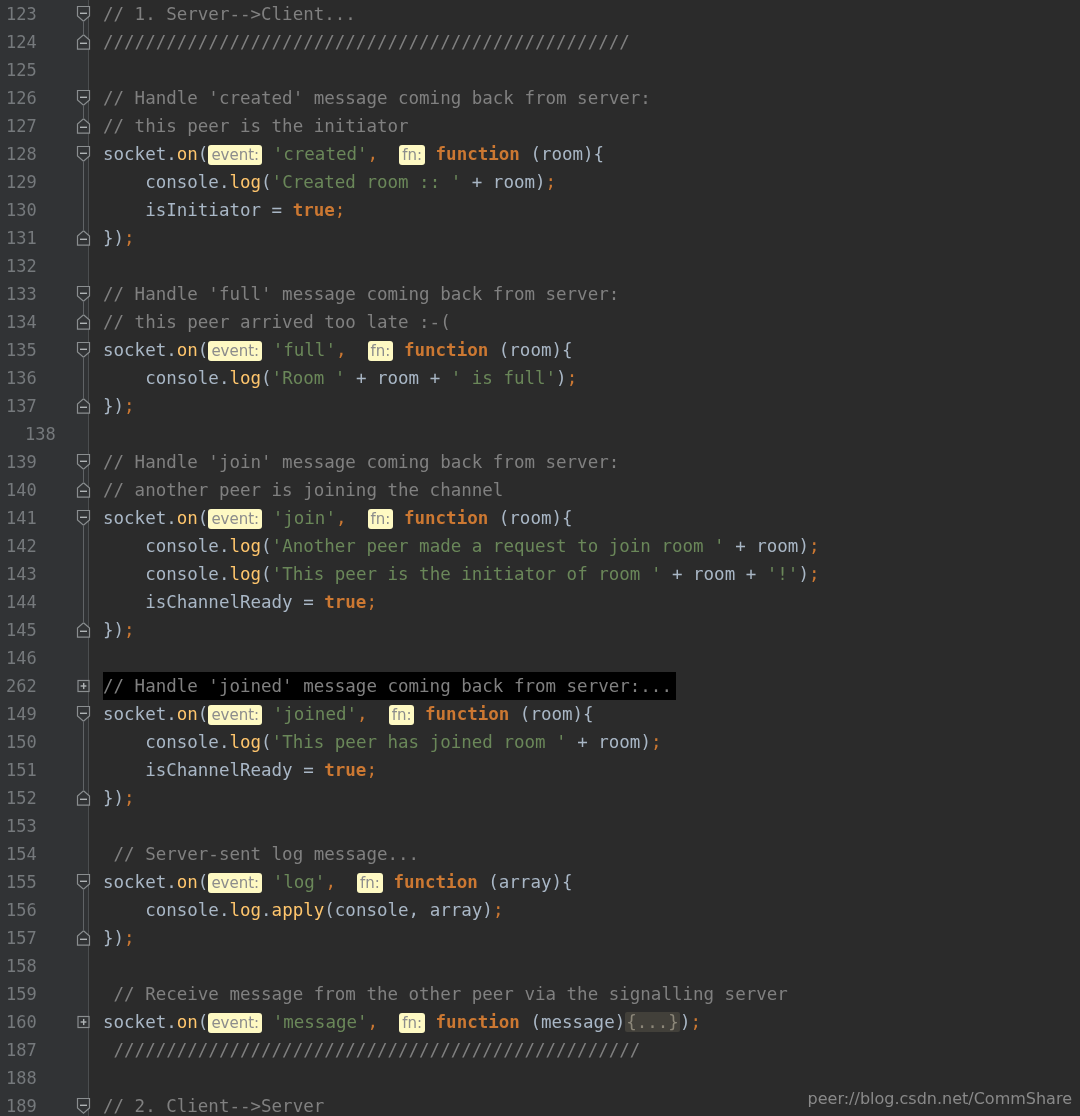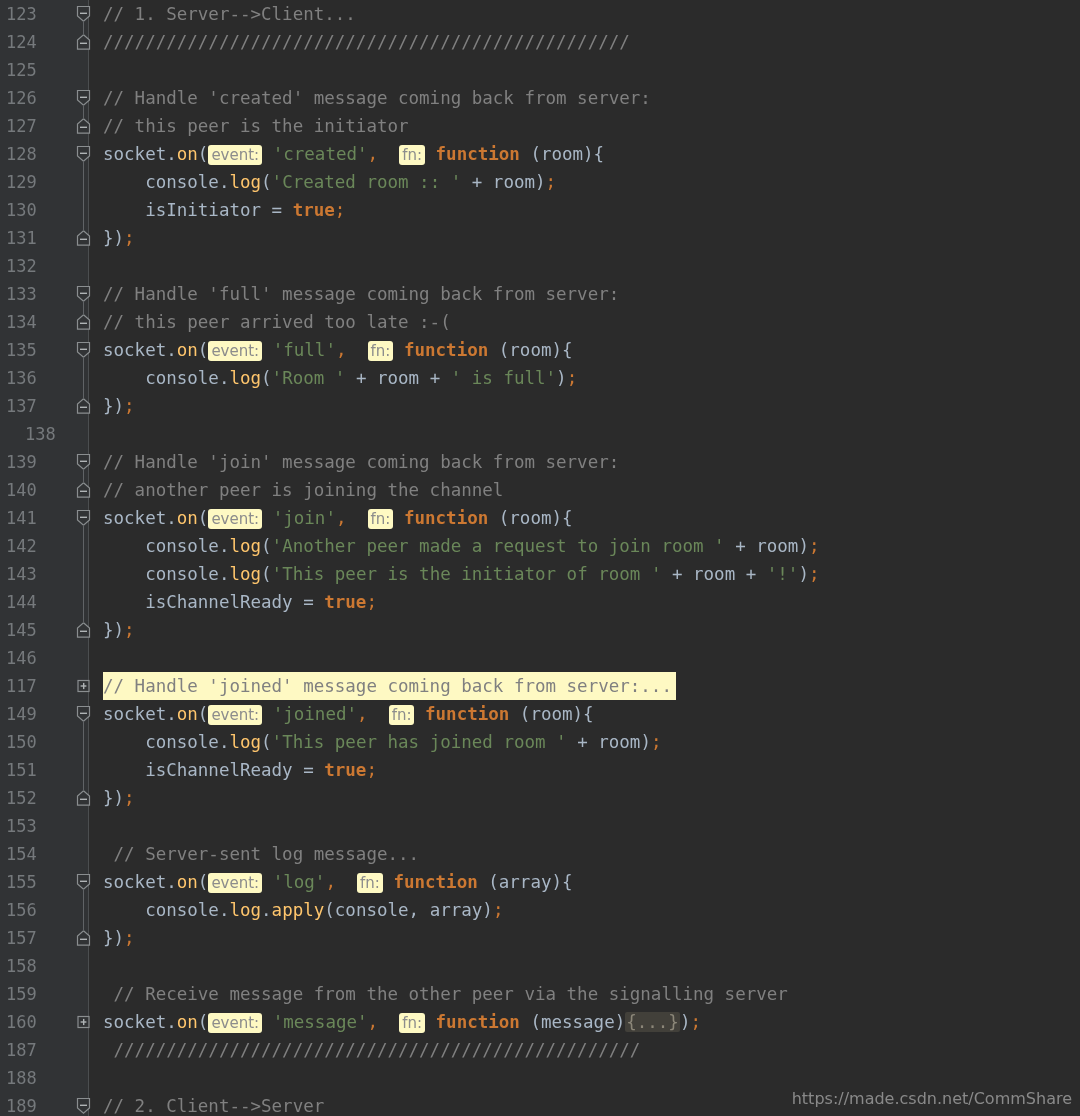--- a/index.html
+++ b/index.html
@@ -112,21 +112,21 @@
   
   .foldph {
     background: #42403a;
     color: #8c8779;
     border-radius: 2px;
     padding: 0 1px;
   }
 
   
   .line.folded-row .code {
-    background: #fef9c3;
+    background: #000000;
     padding-right: 4px;
   }
 
   .watermark {
     position: absolute;
     right: 8px;
     bottom: 8px;
     color: #9a9a9a;
     font-size: 16px;
     font-family: "DejaVu Sans", "Liberation Sans", sans-serif;
@@ -201,21 +201,21 @@
             <rect x="5" y="7.6" width="7" height="1.4" fill="#b0b4b6"></rect>
           </svg></span><span class="code"><span class="ident">socket</span><span class="op">.</span><span class="fn">on</span><span class="op">(</span><span class="hint">event:</span><span class="op"> </span><span class="str">'join'</span><span class="semi">,</span><span class="op">  </span><span class="hint">fn:</span><span class="op"> </span><span class="kw">function</span><span class="op"> (room){</span></span></div>
       <div class="line" style="top: 532px; position: absolute; left: 0px; width: 884px;"><span class="lnum">142</span><span class="code"><span class="ident">    console</span><span class="op">.</span><span class="fn">log</span><span class="op">(</span><span class="str">'Another peer made a request to join room '</span><span class="op"> + room)</span><span class="semi">;</span></span></div>
       <div class="line" style="top: 560px; position: absolute; left: 0px; width: 1080px;"><span class="lnum">143</span><span class="code"><span class="ident">    console</span><span class="op">.</span><span class="fn">log</span><span class="op">(</span><span class="str">'This peer is the initiator of room '</span><span class="op"> + room + </span><span class="str">'!'</span><span class="op">)</span><span class="semi">;</span></span></div>
       <div class="line" style="top: 588px; position: absolute; left: 0px; width: 880px;"><span class="lnum">144</span><span class="code"><span class="ident">    isChannelReady = </span><span class="kw">true</span><span class="semi">;</span></span></div>
       <div class="line" style="top: 616px; position: absolute; left: 0px; width: 1080px;"><span class="lnum">145</span><span class="fold"><svg width="17" height="18" viewBox="0 0 17 18">
             <path d="M8.5 1.8 L14.5 7 V16.2 H2.5 V7 Z" fill="#313335" stroke="#8a8e90" stroke-width="1.2"></path>
             <rect x="5" y="9.6" width="7" height="1.4" fill="#b0b4b6"></rect>
           </svg></span><span class="code"><span class="op">})</span><span class="semi">;</span></span></div>
       <div class="line" style="top: 644px; position: absolute; left: 0px; width: 1080px;"><span class="lnum">146</span><span class="code">&nbsp;</span></div>
-      <div class="line folded-row" style="top: 672px; position: absolute; left: 0px; width: 1080px;"><span class="lnum">117</span><span class="fold"><svg width="17" height="18" viewBox="0 0 17 18">
+      <div class="line folded-row" style="top: 672px; position: absolute; left: 0px; width: 1080px;"><span class="lnum">262</span><span class="fold"><svg width="17" height="18" viewBox="0 0 17 18">
             <rect x="3" y="3.5" width="11" height="11" fill="#313335" stroke="#8a8e90" stroke-width="1.2"></rect>
             <rect x="5.6" y="8.3" width="5.8" height="1.4" fill="#b0b4b6"></rect>
             <rect x="8.0" y="5.9" width="1.4" height="6.2" fill="#b0b4b6"></rect>
           </svg></span><span class="code"><span class="cmt">// Handle 'joined' message coming back from server:...</span></span></div>
       <div class="line" style="top: 700px; position: absolute; left: 0px; width: 1080px;"><span class="lnum">149</span><span class="fold"><svg width="17" height="18" viewBox="0 0 17 18">
             <path d="M2.5 1.5 H14.5 V11 L8.5 16.2 L2.5 11 Z" fill="#313335" stroke="#8a8e90" stroke-width="1.2"></path>
             <rect x="5" y="7.6" width="7" height="1.4" fill="#b0b4b6"></rect>
           </svg></span><span class="code"><span class="ident">socket</span><span class="op">.</span><span class="fn">on</span><span class="op">(</span><span class="hint">event:</span><span class="op"> </span><span class="str">'joined'</span><span class="semi">,</span><span class="op">  </span><span class="hint">fn:</span><span class="op"> </span><span class="kw">function</span><span class="op"> (room){</span></span></div>
       <div class="line" style="top: 728px; position: absolute; left: 0px; width: 1080px;"><span class="lnum">150</span><span class="code"><span class="ident">    console</span><span class="op">.</span><span class="fn">log</span><span class="op">(</span><span class="str">'This peer has joined room '</span><span class="op"> + room)</span><span class="semi">;</span></span></div>
       <div class="line" style="top: 756px; position: absolute; left: 0px; width: 1080px;"><span class="lnum">151</span><span class="code"><span class="ident">    isChannelReady = </span><span class="kw">true</span><span class="semi">;</span></span></div>
@@ -251,14 +251,14 @@
       <div class="foldline" style="top: 105px; height: 14px;"></div>
       <div class="foldline" style="top: 161px; height: 70px;"></div>
       <div class="foldline" style="top: 301px; height: 14px;"></div>
       <div class="foldline" style="top: 357px; height: 42px;"></div>
       <div class="foldline" style="top: 469px; height: 14px;"></div>
       <div class="foldline" style="top: 525px; height: 98px;"></div>
       <div class="foldline" style="top: 721px; height: 70px;"></div>
       <div class="foldline" style="top: 889px; height: 42px;"></div>
     </div>
 
-  <div class="watermark">https://made.csdn.net/CommShare</div>
+  <div class="watermark">peer://blog.csdn.net/CommShare</div>
 </div>
 
 </body></html>

